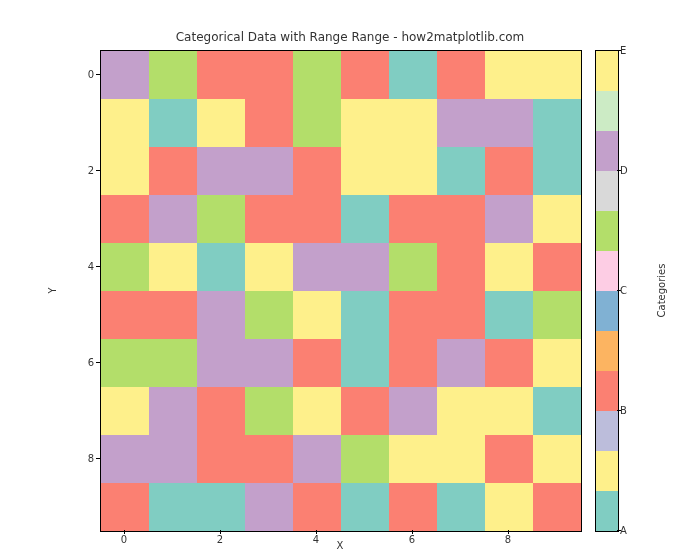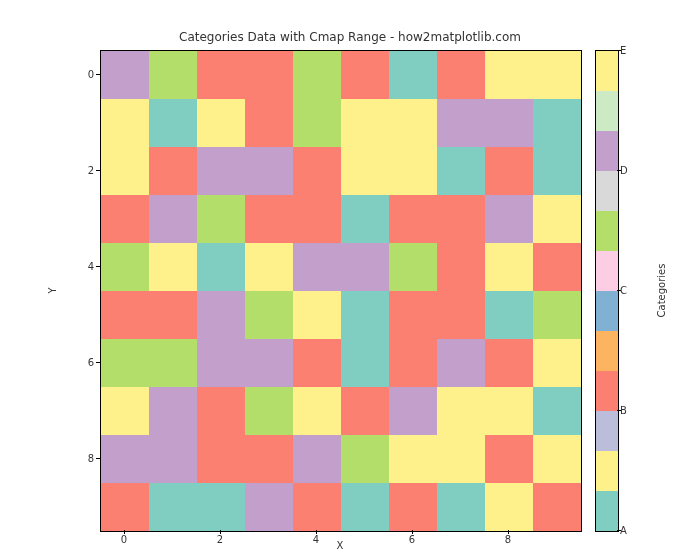--- a/index.html
+++ b/index.html
@@ -124,21 +124,21 @@
     align-items: center;
     justify-content: center;
   }
   .cbar-label span { transform: rotate(-90deg); white-space: nowrap; }
 </style>
 </head>
 <body>
 
 <div class="figure">
 
-  <div class="title">Categories Data with Cmap Range - how2matplotlib.com</div>
+  <div class="title">Categorical Data with Range Range - how2matplotlib.com</div>
 
   <div class="plot-area">
     <div class="heatmap" id="heatmap">
         <div class="cell" style="background: rgb(195, 160, 203);"></div>
         <div class="cell" style="background: rgb(179, 222, 106);"></div>
         <div class="cell" style="background: rgb(251, 128, 114);"></div>
         <div class="cell" style="background: rgb(251, 128, 114);"></div>
         <div class="cell" style="background: rgb(179, 222, 106);"></div>
         <div class="cell" style="background: rgb(251, 128, 114);"></div>
         <div class="cell" style="background: rgb(128, 205, 194);"></div>

